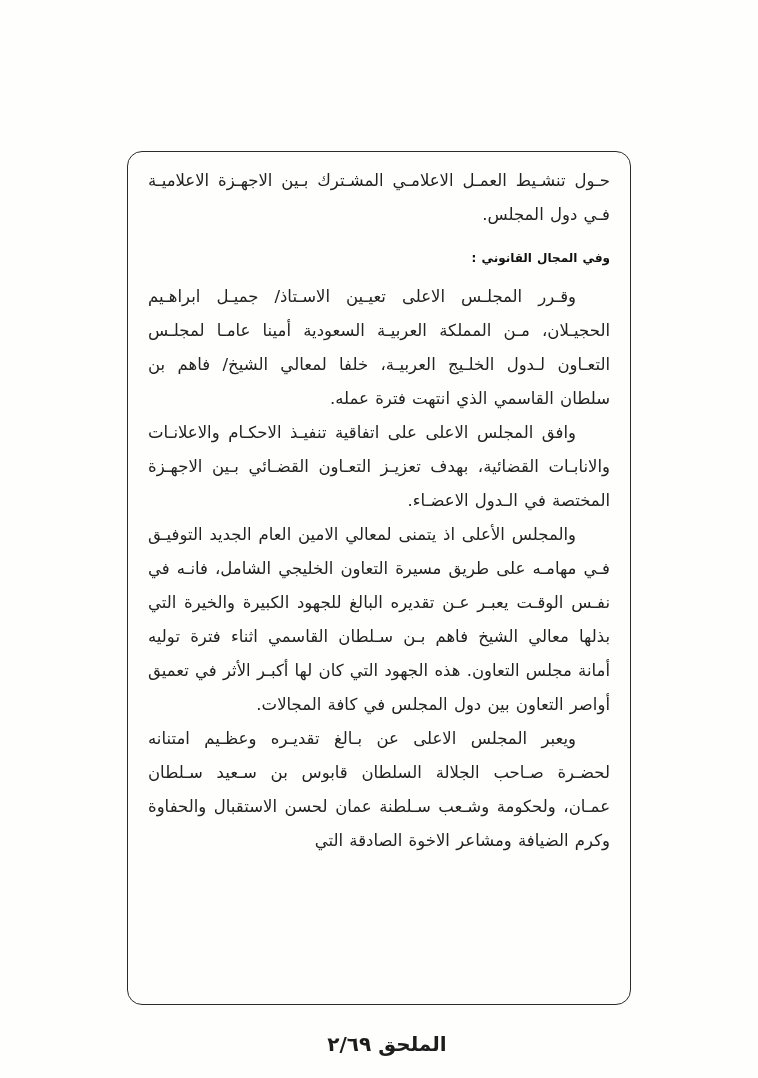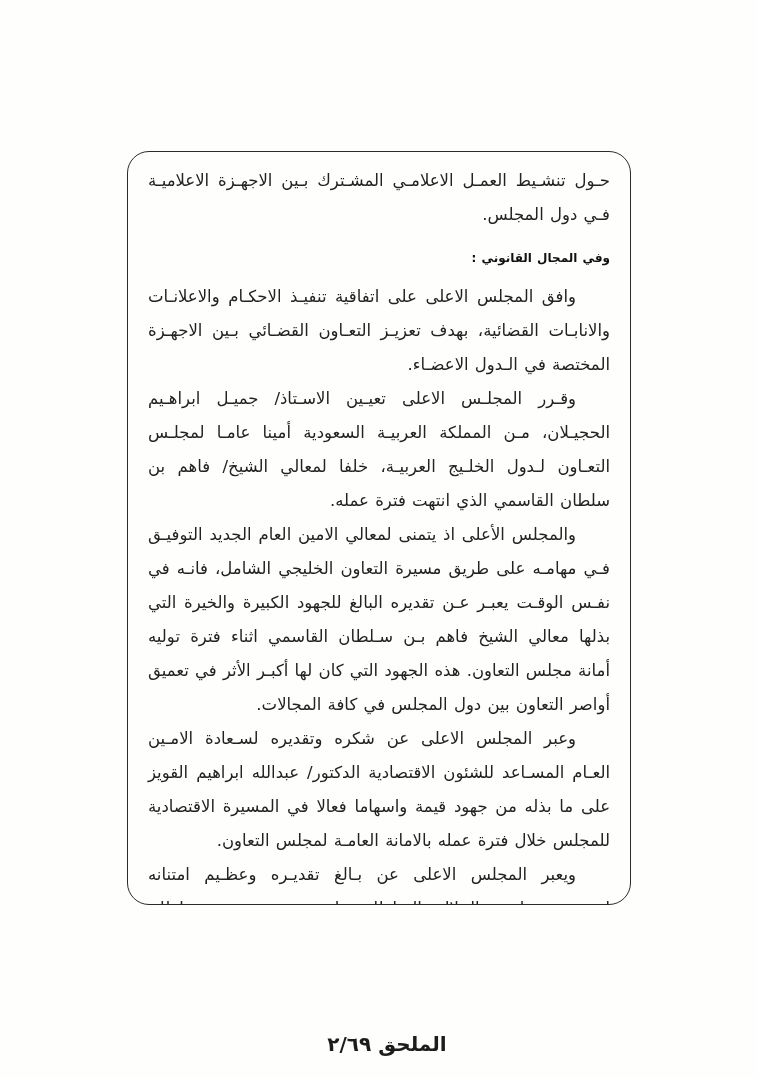--- a/index.html
+++ b/index.html
@@ -14,24 +14,24 @@
     background: #fefefdff;
     font-family: "DejaVu Sans", sans-serif;
     color: #1f1f1f;
     overflow: hidden;
   }
   .frame {
     position: absolute;
     left: 127px;
     top: 151px;
     width: 504px;
-    height: 754px;
+    height: 854px;
     box-sizing: border-box;
     border: 1.6px solid #2b2b2b;
-    border-radius: 22px;
+    border-radius: 15px;
     padding: 12px 20px 26px 20px;
     direction: rtl;
     overflow: hidden;
   }
   .frame p {
     margin: 0;
     font-size: 16.5px;
     line-height: 34px;
     text-align: justify;
     text-align-last: right;
@@ -76,20 +76,19 @@
     color: #1c1c1c;
   }
 </style>
 </head>
 <body>
 
 <div class="sheet">
   <div class="frame" id="frame">
       <p class="continuation">حـول تنشـيط العمـل الاعلامـي المشـترك بـين الاجهـزة الاعلاميـة فـي دول المجلس.</p>
       <p class="heading">وفي المجال القانوني :</p>
+      <p class="para">وقـرر المجلـس الاعلى تعيـين الاسـتاذ/ جميـل ابراهـيم الحجيـلان، مـن المملكة العربيـة السعودية أمينا عامـا لمجلـس التعـاون لـدول الخلـيج العربيـة، خلفا لمعالي الشيخ/ فاهم بن سلطان القاسمي الذي انتهت فترة عمله.</p>
       <p class="para">وافق المجلس الاعلى على اتفاقية تنفيـذ الاحكـام والاعلانـات والانابـات القضائية، بهدف تعزيـز التعـاون القضـائي بـين الاجهـزة المختصة في الـدول الاعضـاء.</p>
-      <p class="para">وقـرر المجلـس الاعلى تعيـين الاسـتاذ/ جميـل ابراهـيم الحجيـلان، مـن المملكة العربيـة السعودية أمينا عامـا لمجلـس التعـاون لـدول الخلـيج العربيـة، خلفا لمعالي الشيخ/ فاهم بن سلطان القاسمي الذي انتهت فترة عمله.</p>
       <p class="para">والمجلس الأعلى اذ يتمنى لمعالي الامين العام الجديد التوفيـق فـي مهامـه على طريق مسيرة التعاون الخليجي الشامل،  فانـه في نفـس الوقـت يعبـر عـن تقديره البالغ للجهود الكبيرة والخيرة التي بذلها معالي الشيخ فاهم بـن سـلطان القاسمي اثناء فترة توليه أمانة مجلس التعاون. هذه الجهود التي كان لها  أكبـر الأثر في تعميق أواصر التعاون بين دول المجلس في كافة المجالات.</p>
-      <p class="para">وعبر المجلس الاعلى عن شكره وتقديره لسـعادة الامـين العـام المسـاعد للشئون الاقتصادية الدكتور/ عبدالله ابراهيم القويز على ما بذله من جهود قيمة واسهاما فعالا في المسيرة الاقتصادية للمجلس خلال فترة عمله بالامانة العامـة لمجلس التعاون.</p>
       <p class="para">ويعبر المجلس الاعلى عن بـالغ تقديـره وعظـيم امتنانه لحضـرة صـاحب الجلالة السلطان قابوس بن سـعيد سـلطان عمـان، ولحكومة وشـعب سـلطنة عمان لحسن الاستقبال والحفاوة وكرم الضيافة ومشاعر الاخوة الصادقة التي</p>
     </div>
   <div class="footer-appendix">الملحق ٢/٦٩</div>
 </div>
 
 </body></html>

